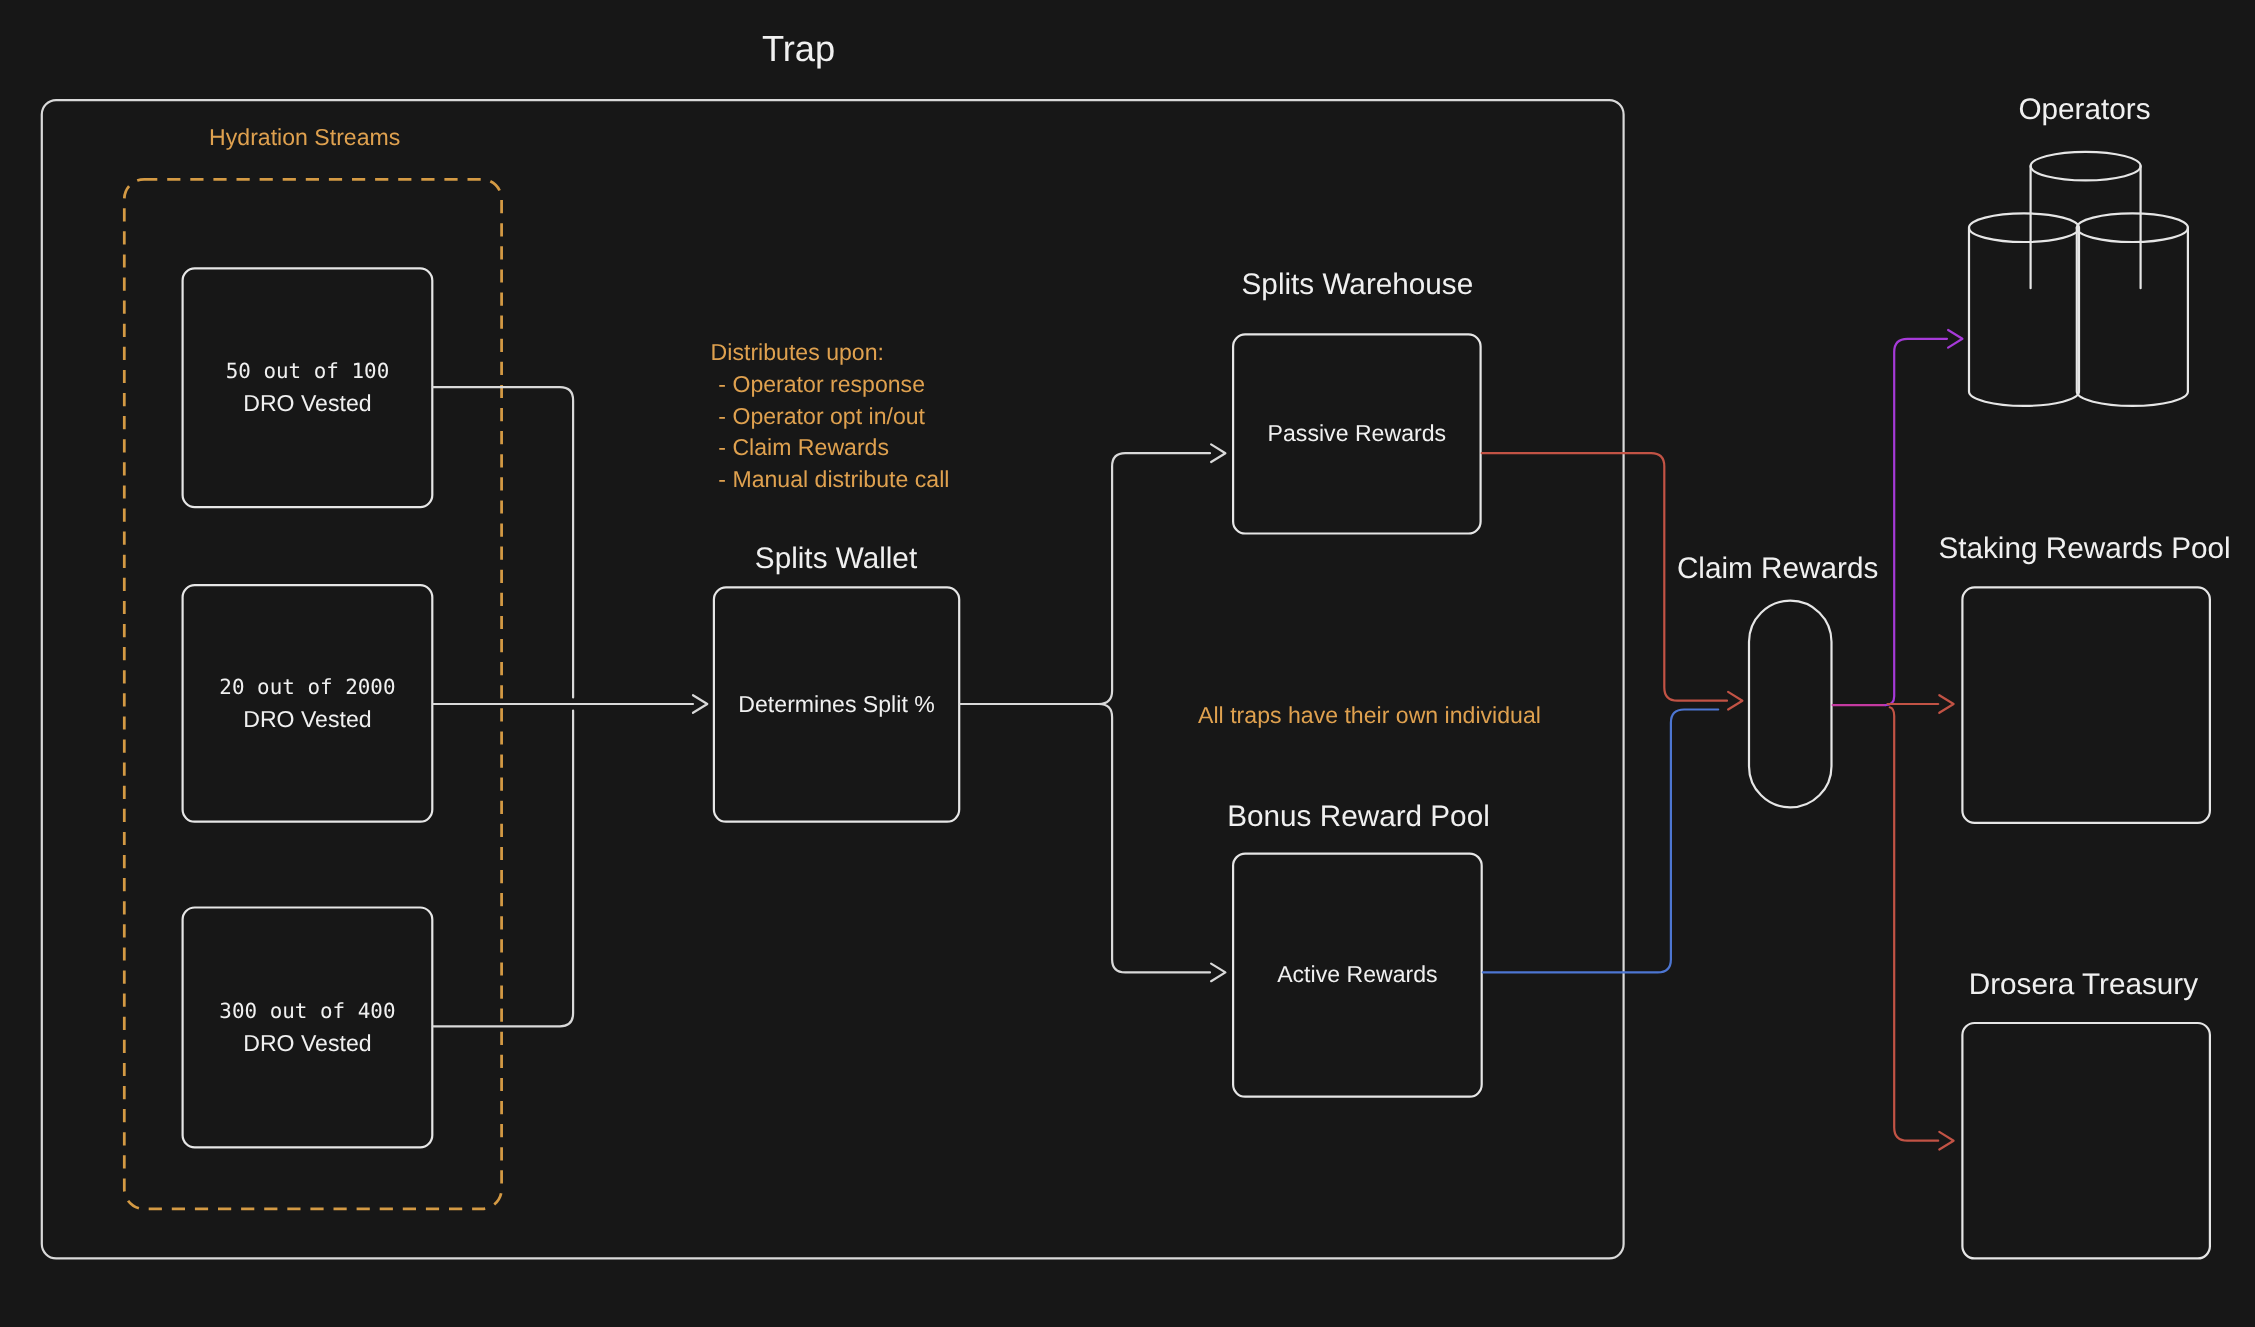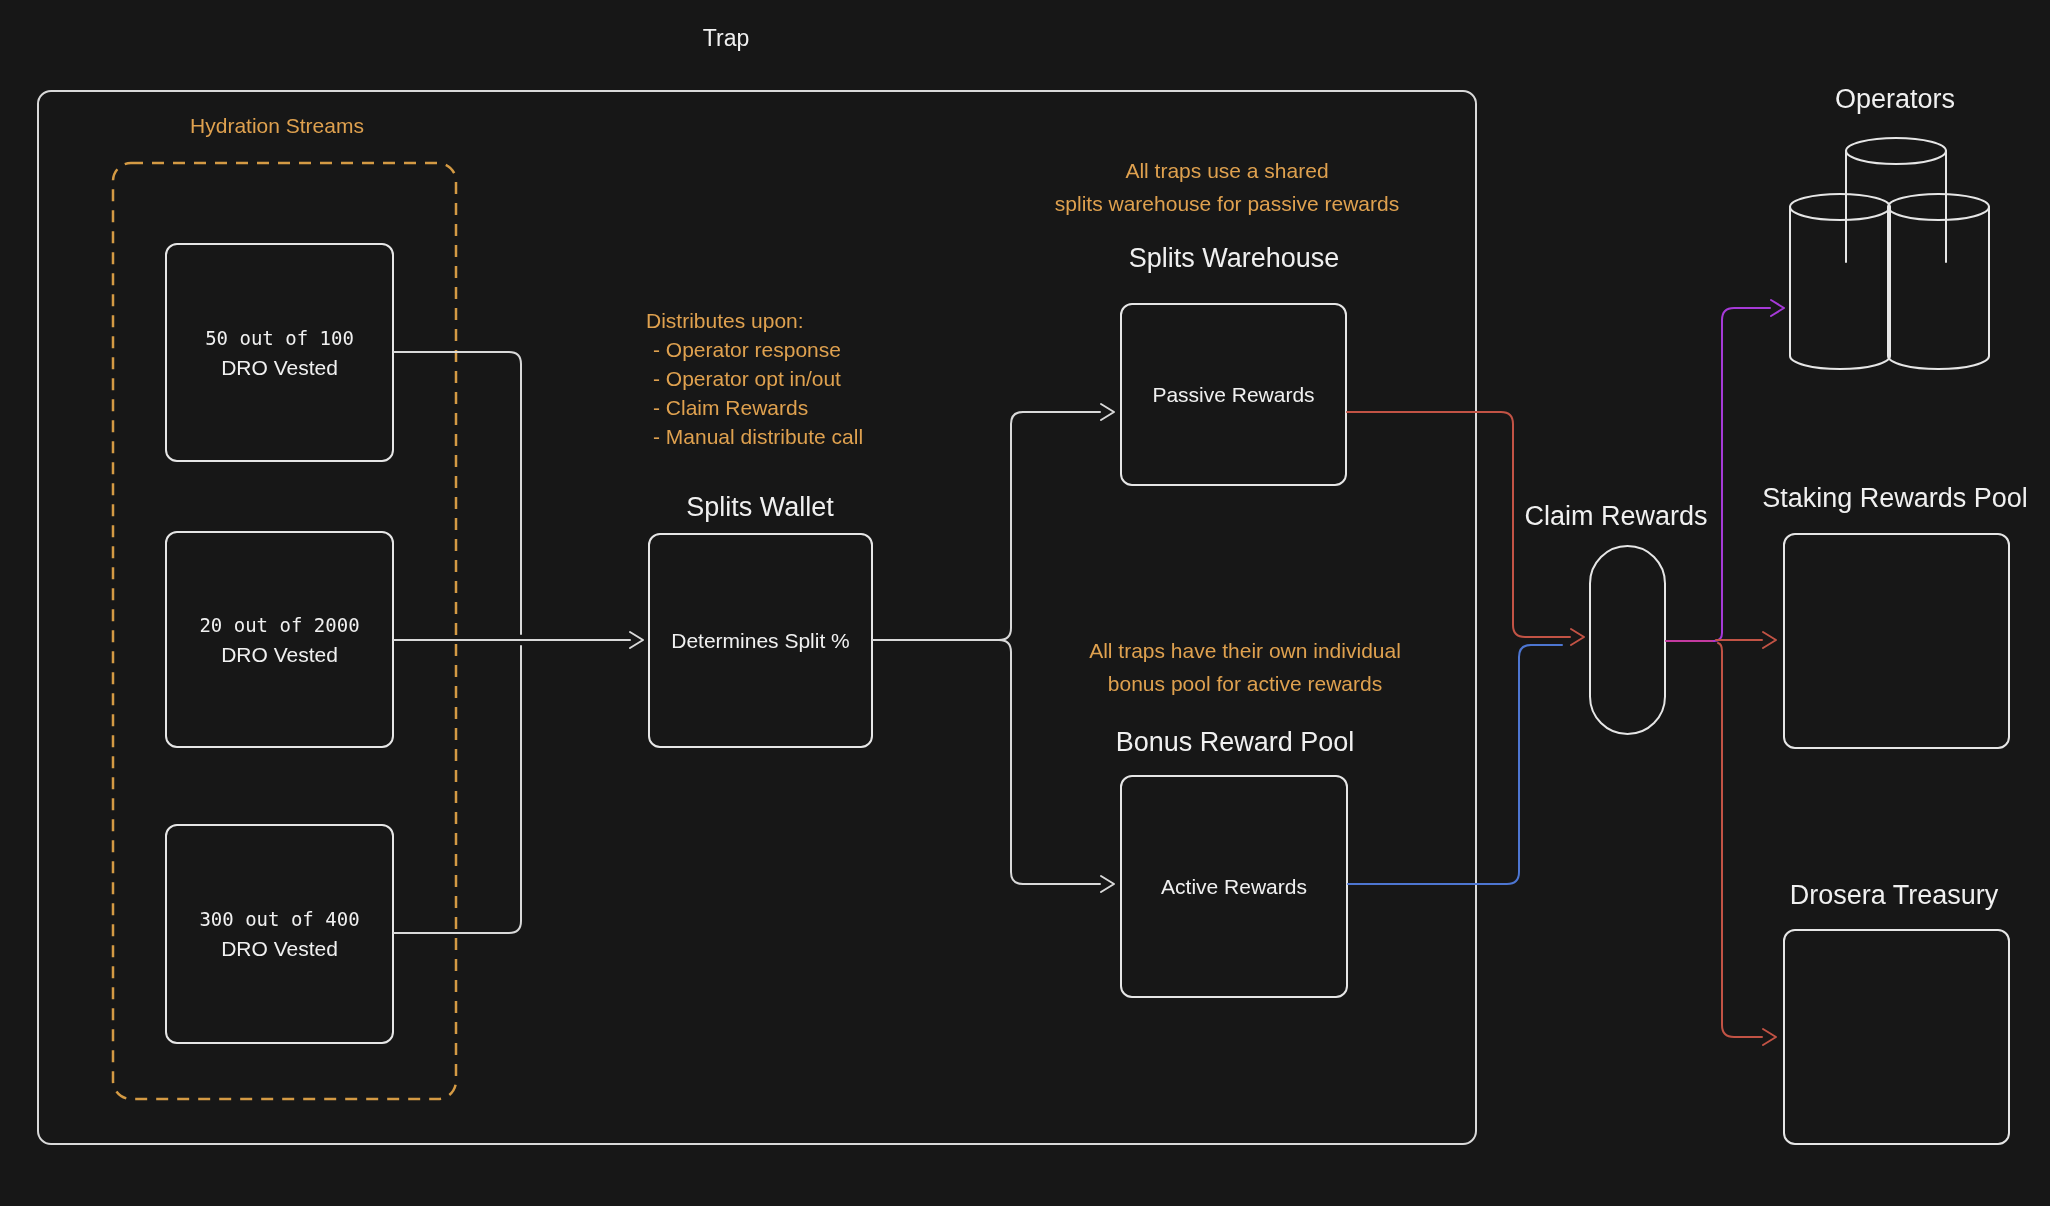--- a/index.html
+++ b/index.html
@@ -12,21 +12,21 @@
   }
   .abs{position:absolute;}
   .label{
     color:var(--c-text,#f0f0f0);
     font-size:27px;
     white-space:nowrap;
     transform:translateX(-50%);
   }
   .title{
     color:var(--c-text,#f2f2f2);
-    font-size:23px;
+    font-size:33px;
     white-space:nowrap;
     transform:translateX(-50%);
   }
   .note{
     color:var(--c-orange,#dfa14f);
     font-size:21px;
     white-space:nowrap;
   }
   .note-center{
     text-align:center;
@@ -99,32 +99,27 @@
     <div class="item">- Operator opt in/out</div>
     <div class="item">- Claim Rewards</div>
     <div class="item">- Manual distribute call</div>
   </div>
 
   <div class="abs label" style="left:760px;top:492px;">Splits Wallet</div>
   <div class="abs node" style="left:648px;top:533px;width:225px;height:215px;">
     <span>Determines Split %</span>
   </div>
 
-  <div class="abs note note-center" style="left:1227px;top:154px;">
-    <div>All traps use a shared</div>
-    <div>splits warehouse for passive rewards</div>
-  </div>
   <div class="abs label" style="left:1234px;top:243px;">Splits Warehouse</div>
   <div class="abs node" style="left:1120px;top:303px;width:227px;height:183px;">
     <span>Passive Rewards</span>
   </div>
 
   <div class="abs note note-center" style="left:1245px;top:634px;">
     <div>All traps have their own individual</div>
-    <div>bonus pool for active rewards</div>
   </div>
   <div class="abs label" style="left:1235px;top:727px;">Bonus Reward Pool</div>
   <div class="abs node" style="left:1120px;top:775px;width:228px;height:223px;">
     <span>Active Rewards</span>
   </div>
 
   <div class="abs label" style="left:1616px;top:501px;">Claim Rewards</div>
   <div class="abs pill" style="left:1589px;top:545px;width:77px;height:190px;"></div>
 
   <div class="abs label" style="left:1895px;top:84px;">Operators</div>

